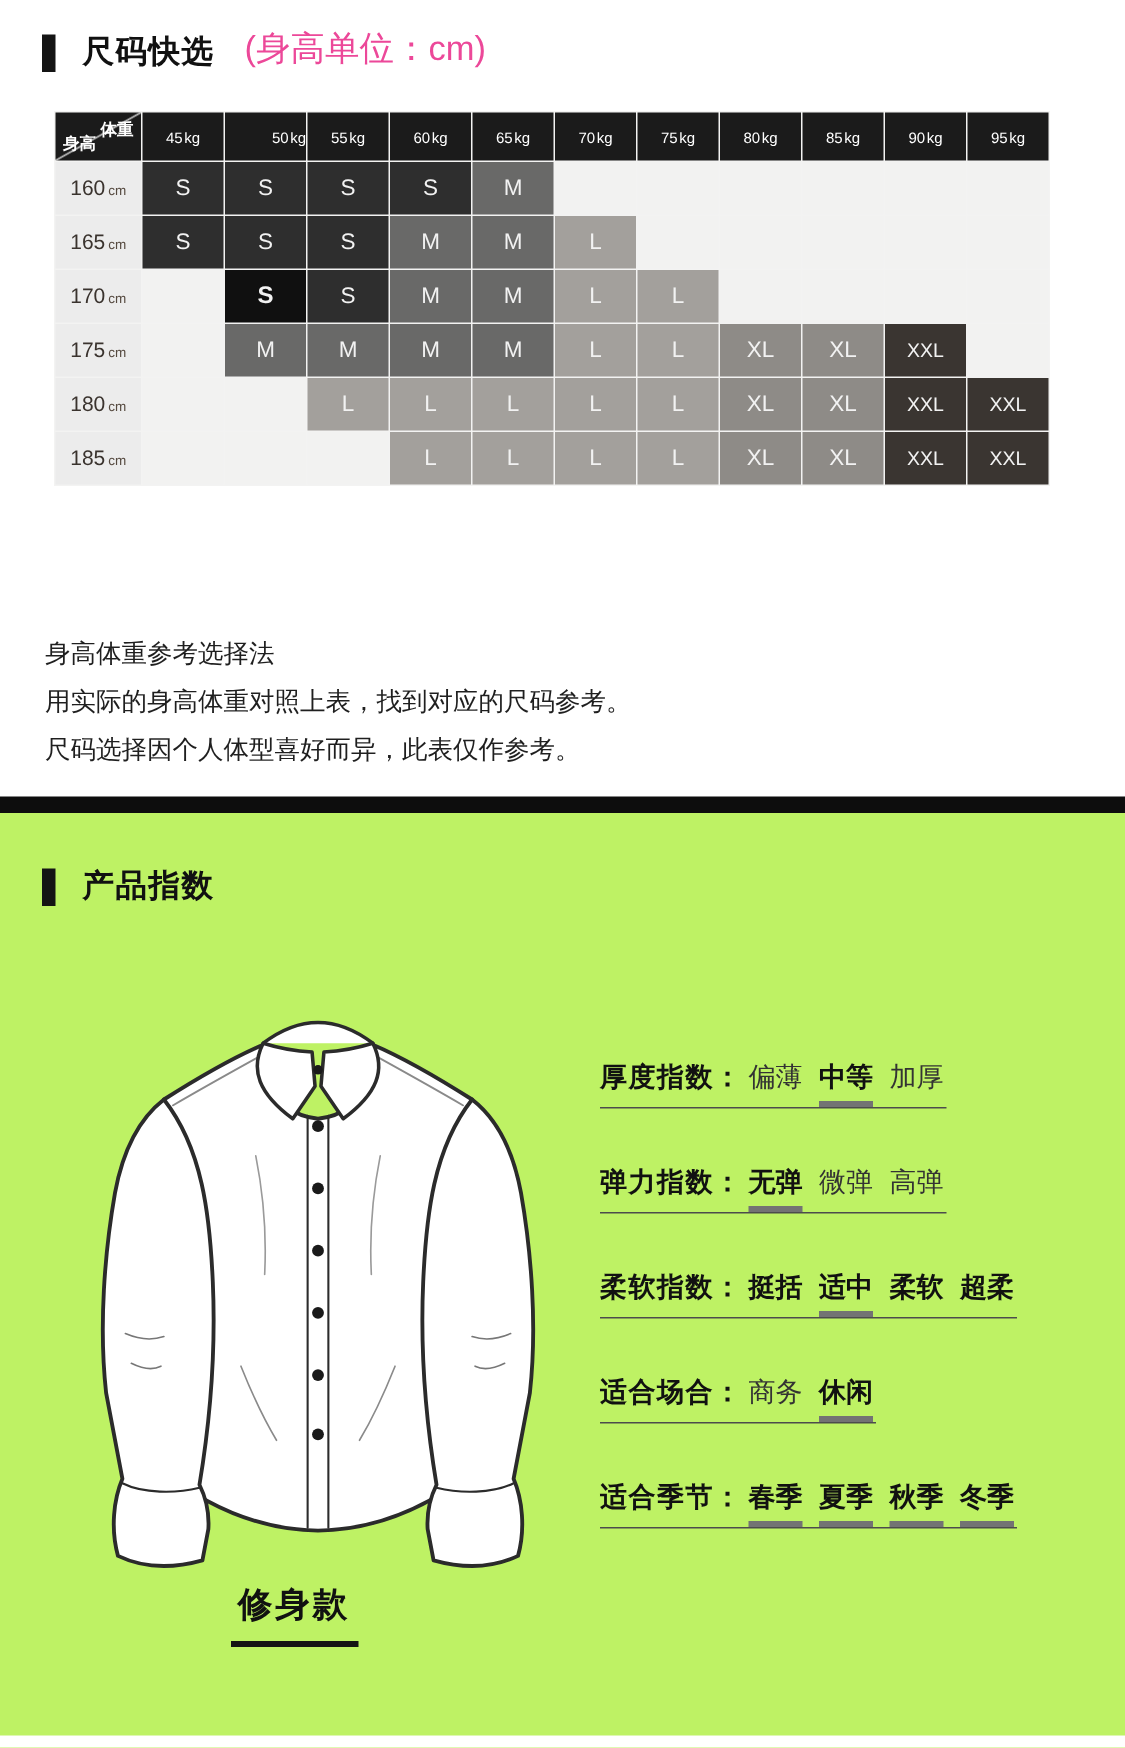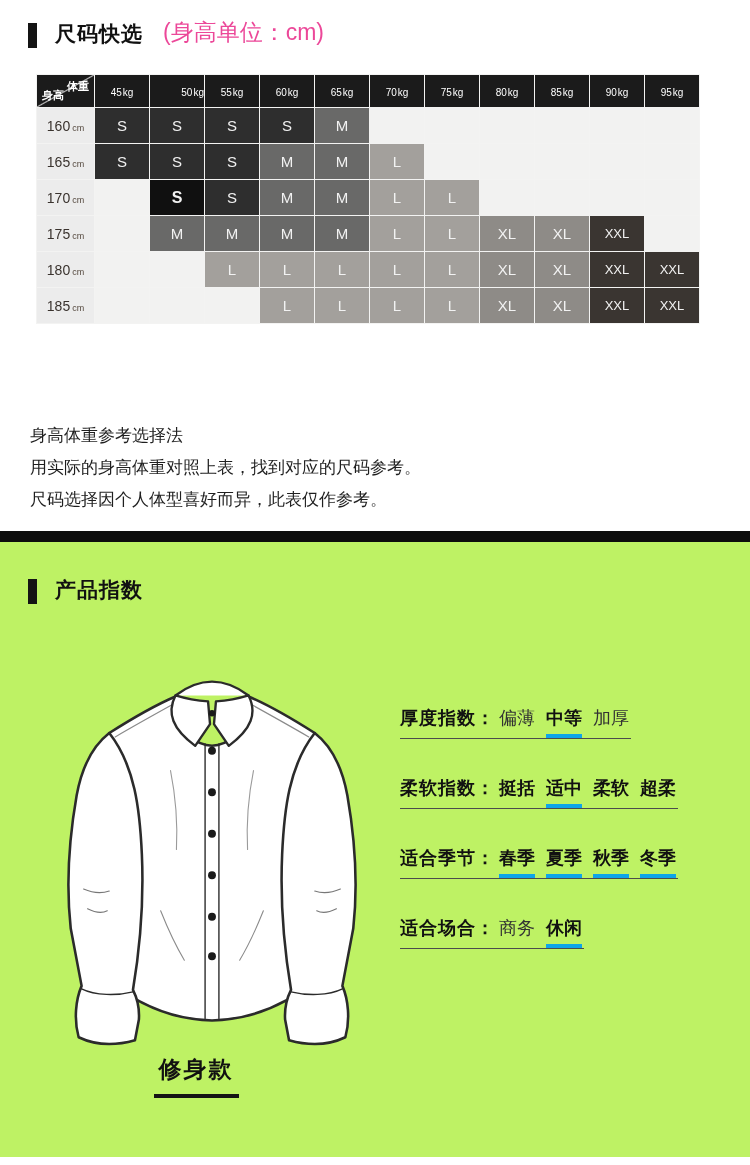--- a/index.html
+++ b/index.html
@@ -63,21 +63,21 @@
   .index-row {
     display:block; width:max-content; white-space:nowrap;
     border-bottom:1px solid #4c4c4c; margin-bottom:37px;
     font-size:18px;
   }
   .index-row:last-child { margin-bottom:0; }
   .index-label { display:inline-block; font-weight:bold; color:#111; padding-bottom:8px; margin-right:4px; letter-spacing:1px; }
   .opt { display:inline-block; padding-bottom:8px; margin-right:11px; color:#333; }
   .opt:last-child { margin-right:2px; }
   .opt.b { font-weight:bold; color:#111; }
-  .opt.sel { border-bottom:4px solid #0ea5e9; padding-bottom:4px; }
+  .opt.sel { border-bottom:4px solid #737373; padding-bottom:4px; }
 </style>
 </head>
 <body>
 
 <div class="abs sec-title" style="left:28px; top:17px;">
   <span class="bar"></span>
   <span class="t">尺码快选</span>
   <span class="t-suffix">(身高单位：cm)</span>
 </div>
 
@@ -247,17 +247,18 @@
       <circle cx="170" cy="308" r="4"></circle>
     </g>
   </svg>
 
   <div class="fit-wrap">
     <span class="fit-label">修身款</span>
   </div>
 
   <div class="indexes" id="indexes">
       <div class="index-row"><span class="index-label">厚度指数：</span><span class="opt">偏薄</span><span class="opt b sel">中等</span><span class="opt">加厚</span></div>
+      <div class="index-row"><span class="index-label">弹力指数：</span><span class="opt b sel">无弹</span><span class="opt">微弹</span><span class="opt">高弹</span></div>
       <div class="index-row"><span class="index-label">柔软指数：</span><span class="opt b">挺括</span><span class="opt b sel">适中</span><span class="opt b">柔软</span><span class="opt b">超柔</span></div>
+      <div class="index-row"><span class="index-label">适合场合：</span><span class="opt">商务</span><span class="opt b sel">休闲</span></div>
       <div class="index-row"><span class="index-label">适合季节：</span><span class="opt b sel">春季</span><span class="opt b sel">夏季</span><span class="opt b sel">秋季</span><span class="opt b sel">冬季</span></div>
-      <div class="index-row"><span class="index-label">适合场合：</span><span class="opt">商务</span><span class="opt b sel">休闲</span></div>
     </div>
 </div>
 
 </body></html>

